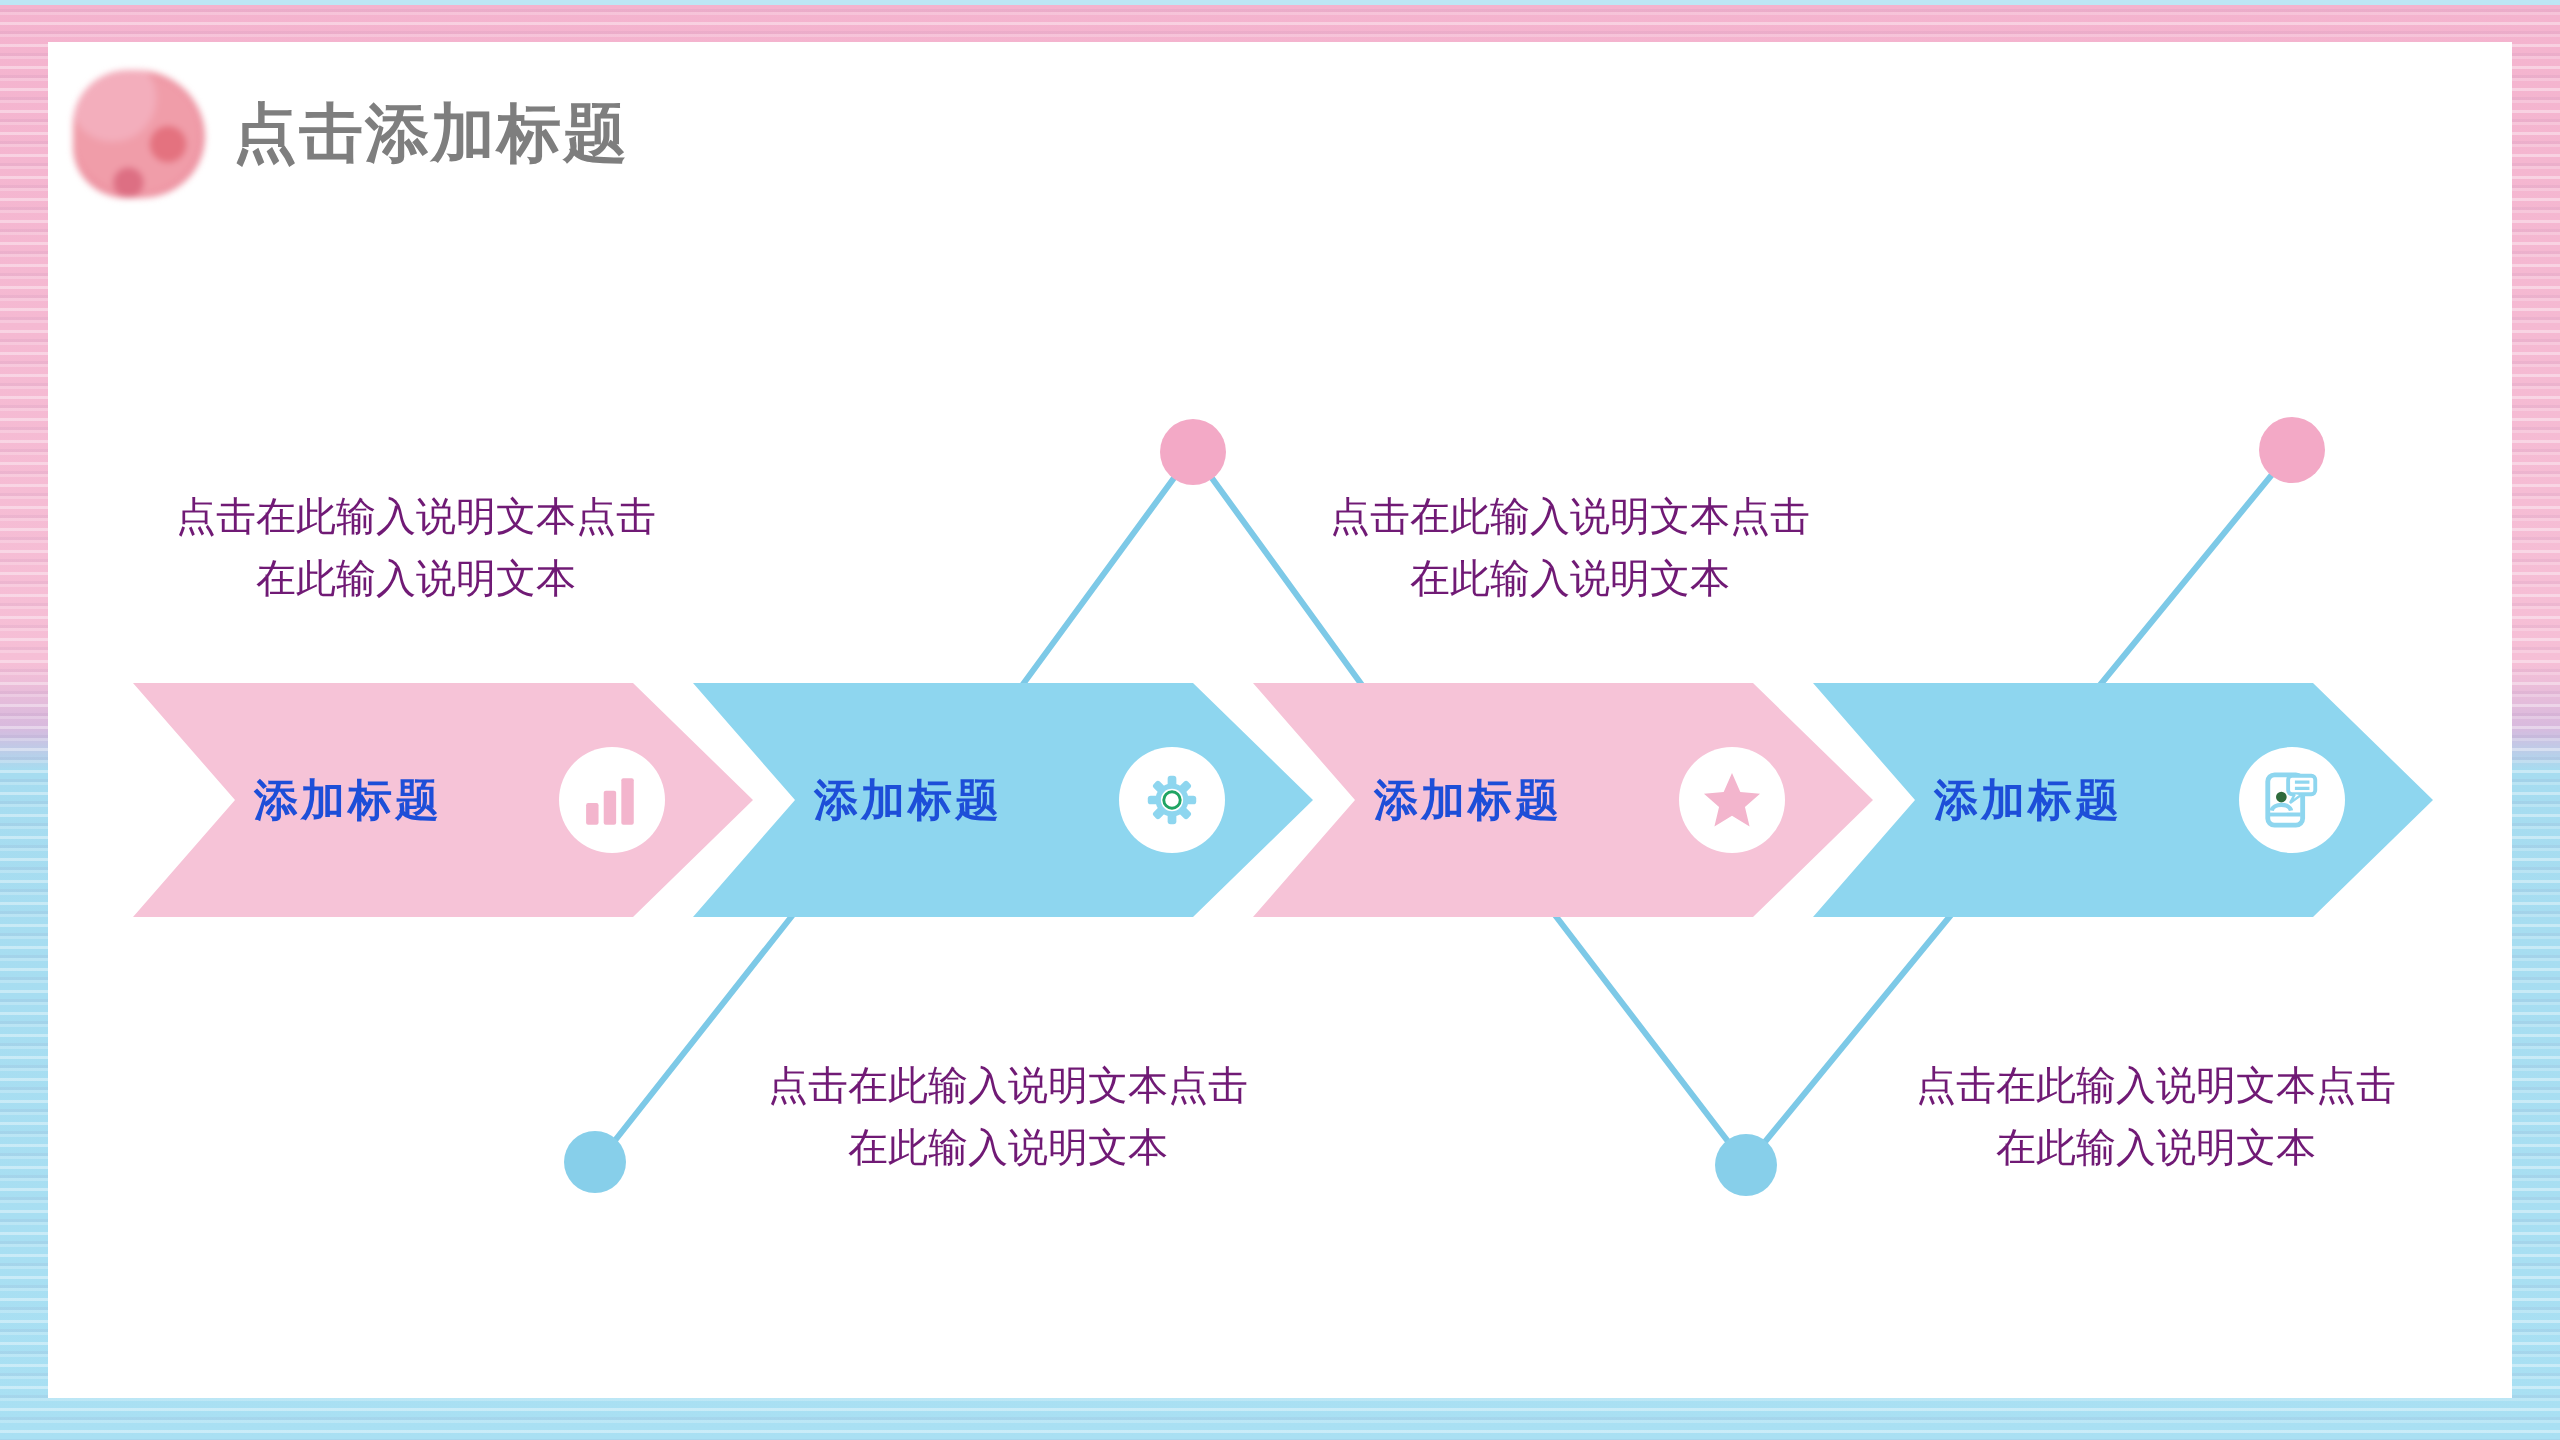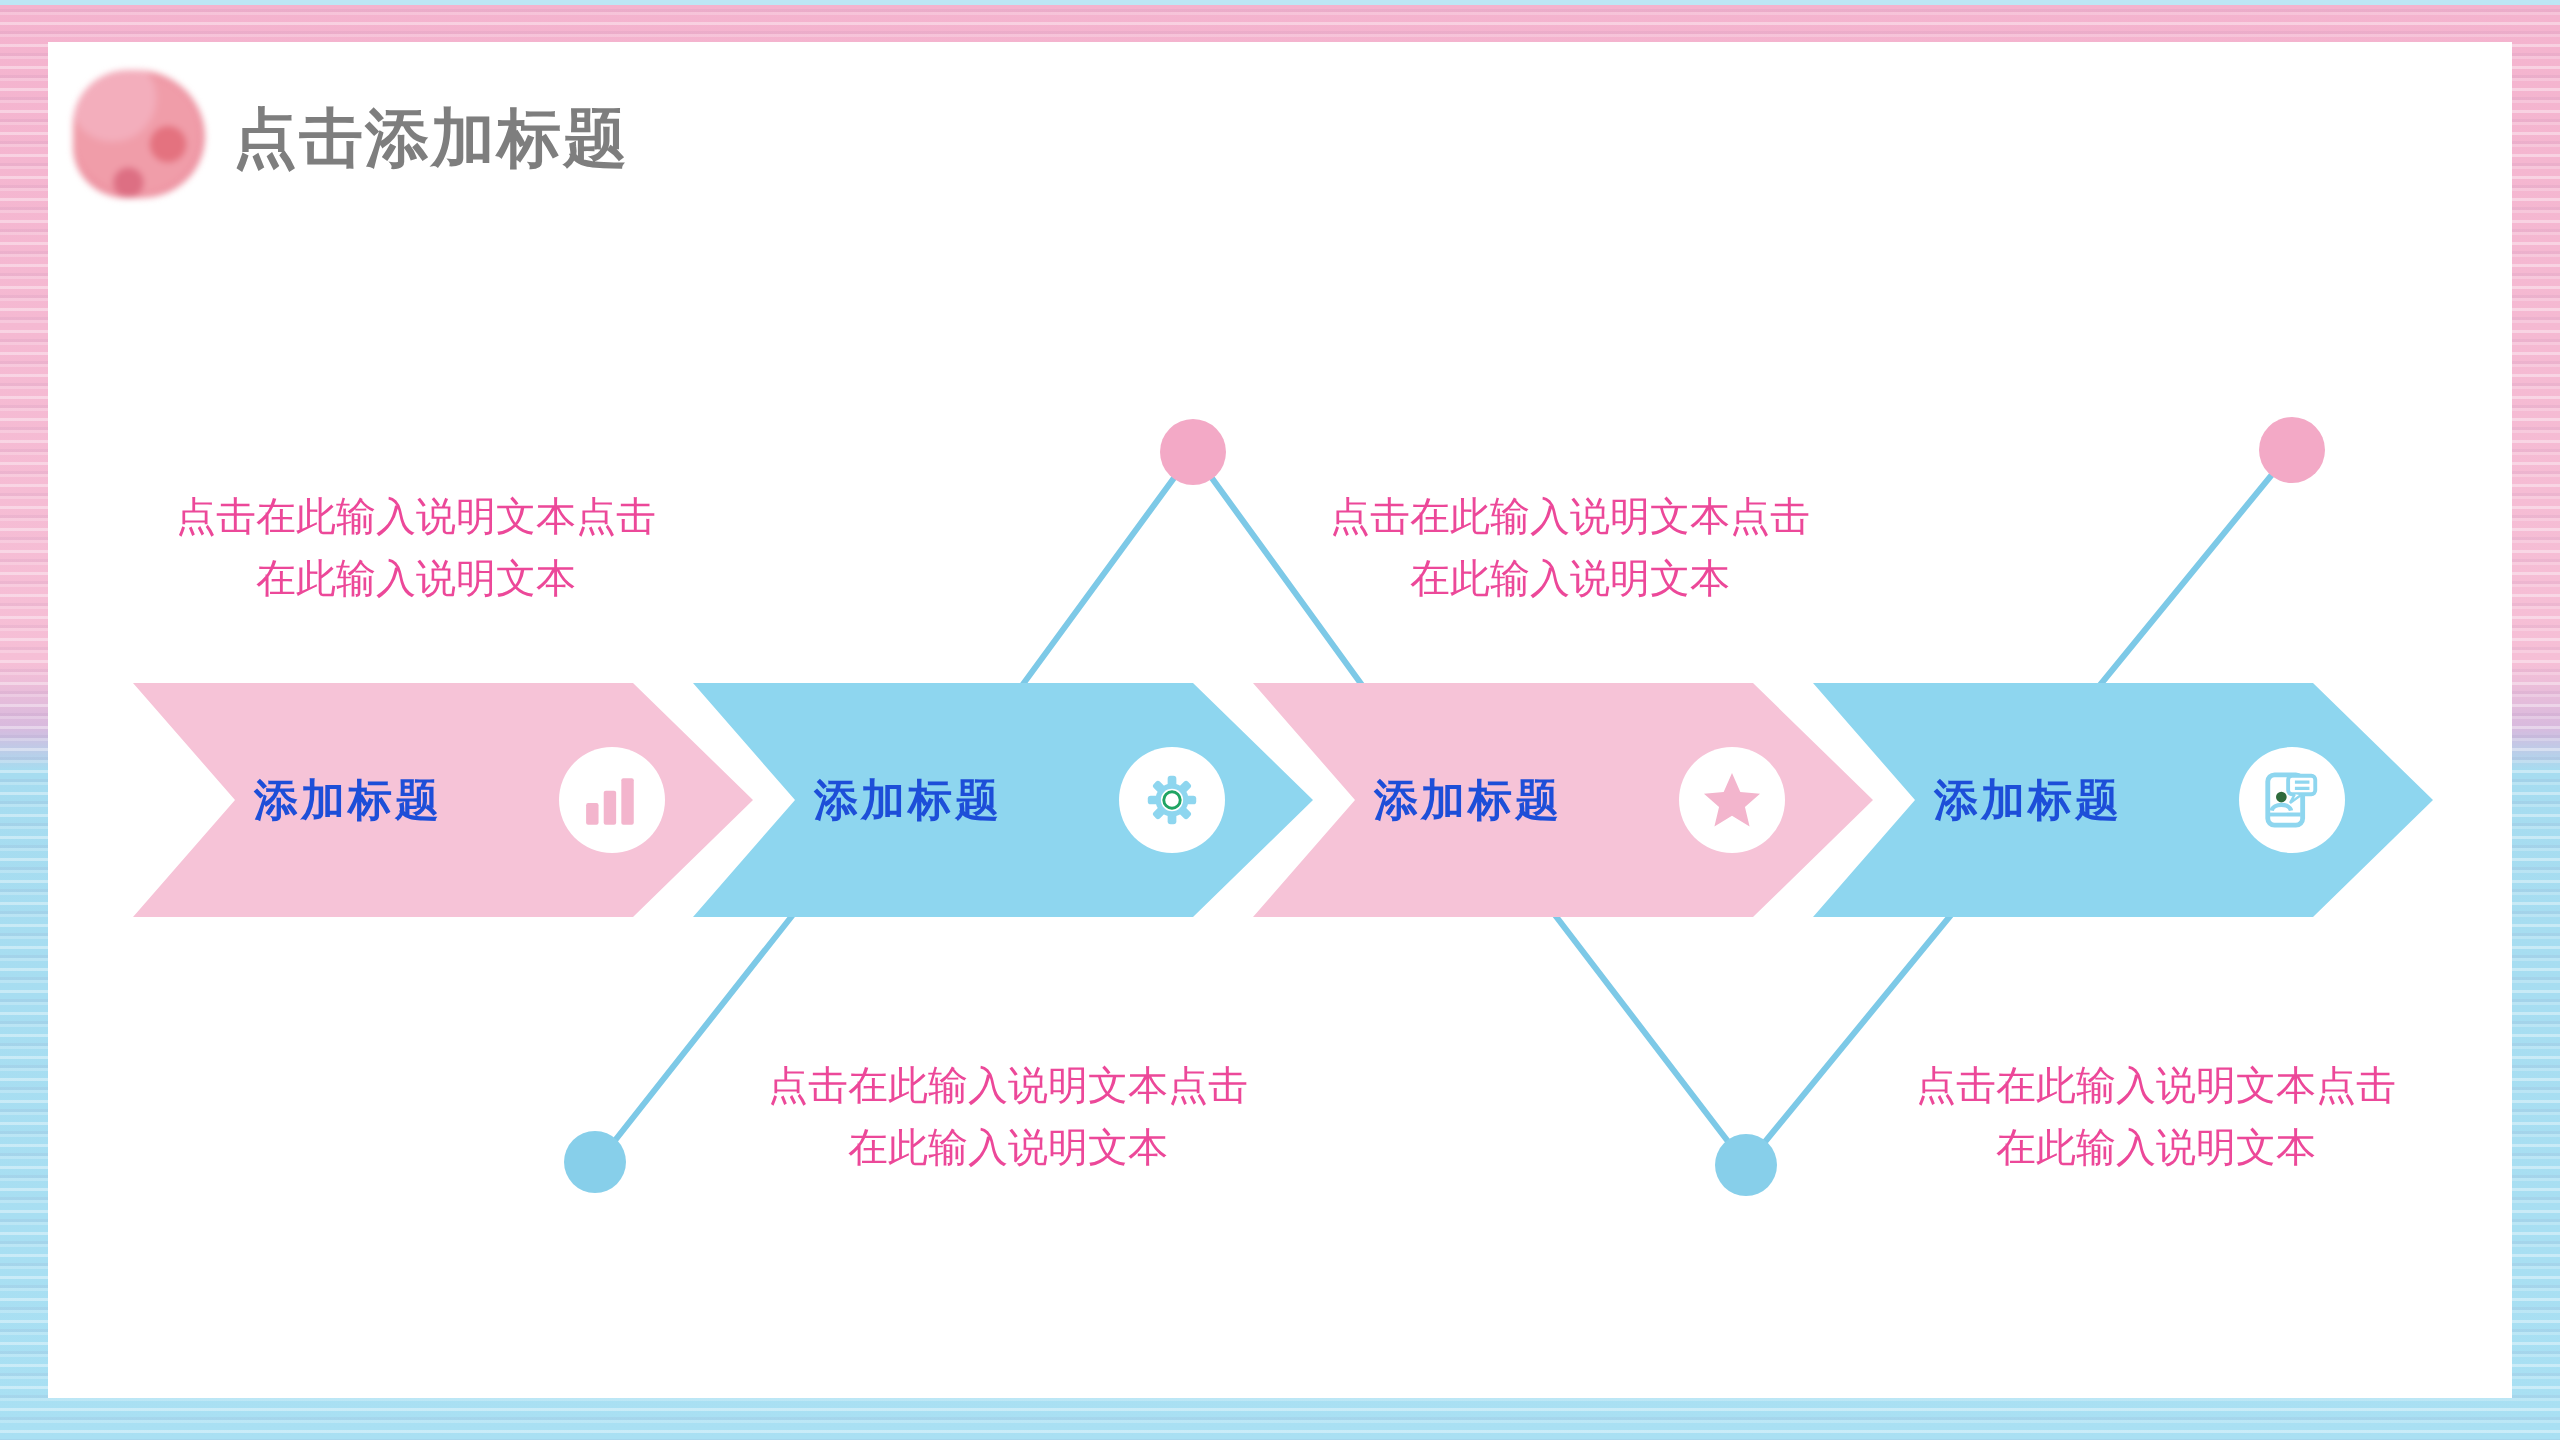--- a/index.html
+++ b/index.html
@@ -29,29 +29,29 @@
     border-radius:48% 60% 55% 46%;
     background:
       radial-gradient(circle at 72% 58%, #E4727F 0 14%, rgba(228,114,127,0) 16%),
       radial-gradient(circle at 42% 88%, #DD6F83 0 10%, rgba(221,111,131,0) 12%),
       radial-gradient(circle at 30% 22%, #F3AEBC 0 30%, rgba(243,174,188,0) 34%),
       radial-gradient(ellipse at 48% 50%, #F09DA9 0 62%, #EC8E9E 74%, rgba(236,142,158,0) 76%);
     filter:blur(3px);
   }
   .page-title{
     position:absolute;left:185px;top:64px;margin:0;
-    font-size:64px;line-height:64px;font-weight:bold;color:#7E7E7E;letter-spacing:2px;
+    font-size:64px;line-height:64px;font-weight:bold;color:#7E7E7E;letter-spacing:2px;font-family:Liberation Mono, monospace;
   }
   
   .connectors{position:absolute;left:0;top:0;z-index:1;}
   .connectors line{stroke:#7DC9E7;stroke-width:6;stroke-linecap:round;}
   
   .desc{
     position:absolute;z-index:2;width:500px;text-align:center;
-    font-size:40px;line-height:62px;color:#ec4899;
+    font-size:40px;line-height:62px;color:#701a75;
   }
   
   .chevron{
     position:absolute;top:641px;width:620px;height:234px;z-index:3;
     clip-path:polygon(0 0,calc(100% - 120px) 0,100% 50%,calc(100% - 120px) 100%,0 100%,102px 50%);
   }
   .chevron.pink{background:#F6C3D7;}
   .chevron.blue{background:#8ED6EF;}
   .chevron-label{
     position:absolute;left:215px;top:50%;transform:translate(-50%,-50%);

